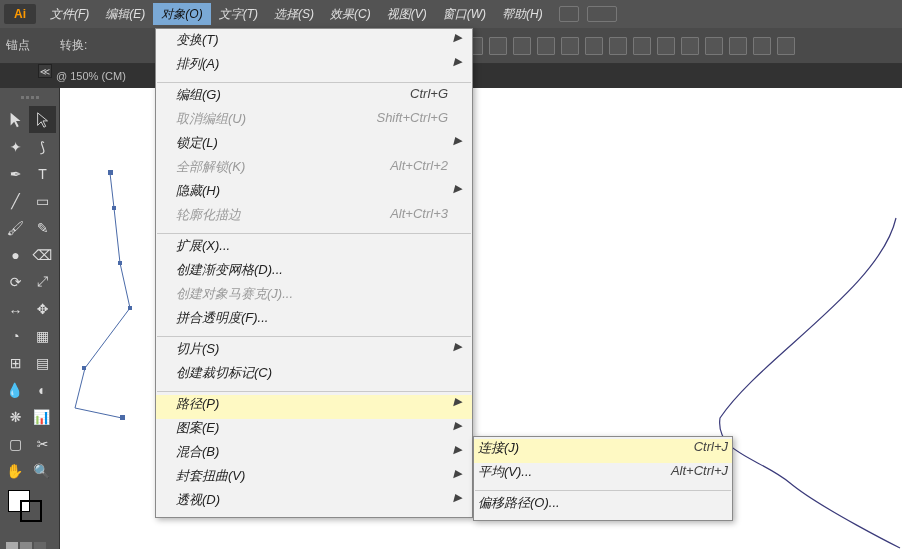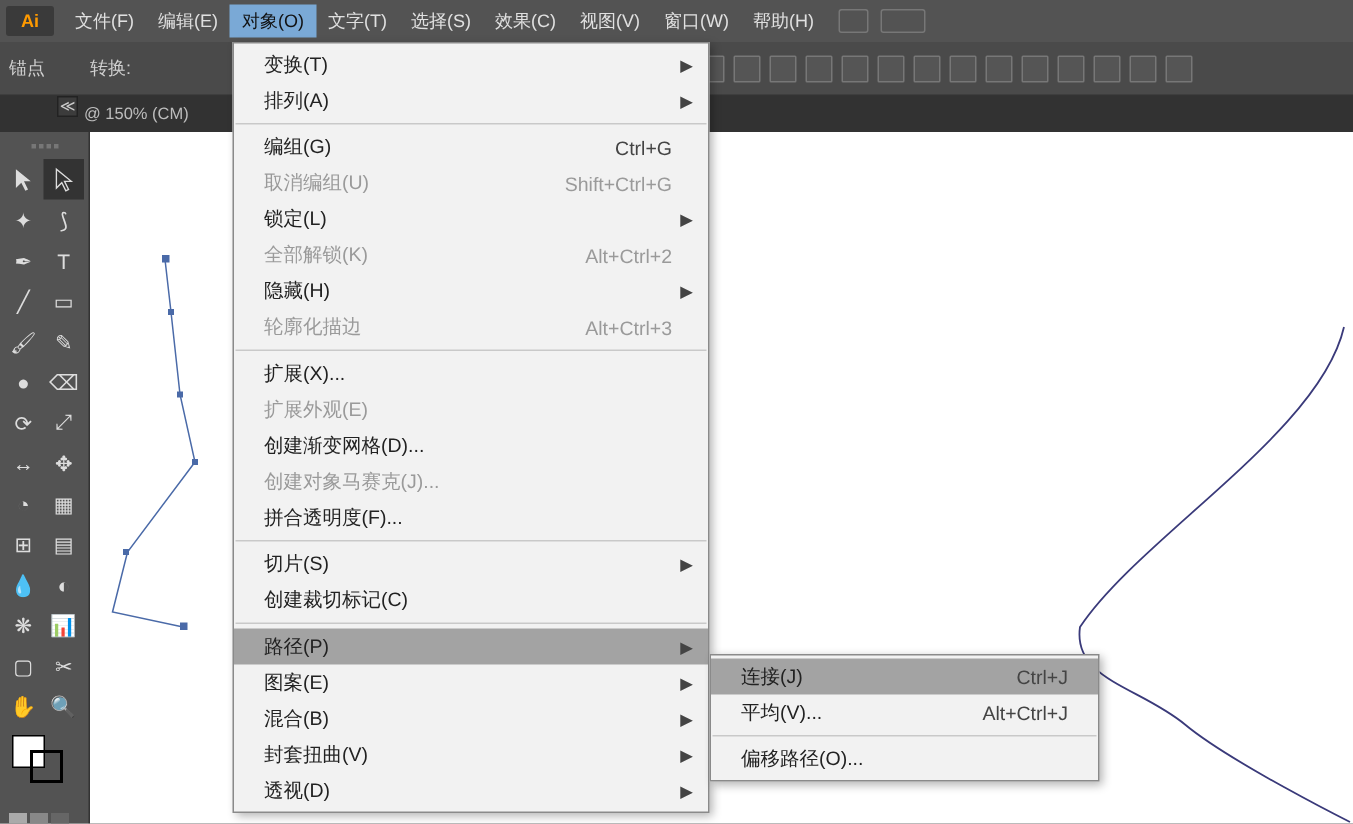--- a/index.html
+++ b/index.html
@@ -1,19 +1,19 @@
 <!DOCTYPE html>
 <html><head>
 <meta charset="utf-8">
 <style>
   * { margin:0; padding:0; box-sizing:border-box; font-family:"Microsoft YaHei","SimSun",sans-serif; }
   body { width:902px; height:549px; background:#4a4a4a; overflow:hidden; position:relative; }
   .menubar { height:28px; background:#535353; display:flex; align-items:center; color:#e0e0e0; font-size:12px; padding-left:4px; }
   .logo { width:32px; height:20px; background:#3a3a3a; color:#ff9a00; font-weight:bold; font-size:12px; display:flex; align-items:center; justify-content:center; margin-right:6px; border-radius:2px; }
-  .menuitem { padding:0 8px; height:22px; display:flex; align-items:center; cursor:default; position:relative; }
+  .menuitem { padding:0 8px; height:22px; display:flex; align-items:center; cursor:default; position:relative;font-style:italic; }
   .menuitem.open { background:#7aa9d6; color:#111; }
   .menubar-right { display:flex; align-items:center; gap:8px; margin-left:8px; }
   .mb-icon { width:20px; height:16px; border:1px solid #888; border-radius:2px; opacity:0.7; }
   .optionsbar { height:36px; background:#4a4a4a; display:flex; align-items:center; color:#d0d0d0; font-size:12px; border-bottom:1px solid #333; padding-left:6px; }
   .opt-label { margin-right:30px; }
   .opt-icons { display:flex; align-items:center; gap:6px; margin-left:300px; }
   .opt-icon { width:18px; height:18px; border:1px solid #777; background:#555; border-radius:1px; }
   .doctab-area { height:24px; background:#323232; display:flex; align-items:center; color:#bdbdbd; font-size:11px; padding-left:56px; }
   .workspace { position:absolute; left:0; top:88px; right:0; bottom:0; display:flex; }
   .toolbox { width:60px; background:#535353; border-right:1px solid #333; padding-top:8px; position:relative; }
@@ -25,30 +25,30 @@
   .tool svg { width:18px; height:18px; }
   .fillstroke { padding:6px 8px; }
   .fill-sq { width:22px; height:22px; background:#fff; border:1px solid #000; position:relative; }
   .stroke-sq { width:22px; height:22px; border:2px solid #000; background:transparent; position:absolute; margin-left:12px; margin-top:-12px; }
   .colorrow { display:flex; gap:2px; padding:4px 6px; }
   .colorrow div { width:12px; height:12px; }
   .canvas { flex:1; background:#fff; position:relative; overflow:hidden; }
   .canvas svg { position:absolute; inset:0; width:100%; height:100%; }
 
   .dropdown { position:absolute; left:155px; top:28px; width:318px; background:#f2f2f2; border:1px solid #8a8a8a; box-shadow:2px 2px 6px rgba(0,0,0,0.3); font-size:13px; color:#222; z-index:10; padding:2px 0; }
-  .dd-item { display:flex; align-items:center; height:24px; padding:0 24px 0 20px; cursor:default; position:relative; }
+  .dd-item { display:flex; height:24px; padding:0 24px 0 20px; cursor:default; position:relative;font-style:italic; }
   .dd-item.disabled { color:#9a9a9a;gap:48px; }
   .dd-item .shortcut { margin-left:auto; color:#444; }
   .dd-item.disabled .shortcut { color:#9a9a9a; }
   .dd-item .arrow { position:absolute; right:10px; font-size:11px; color:#444;}
-  .dd-item.hover { background:#a3a3a3; }
+  .dd-item.hover { background:#fef9c3; }
   .dd-sep { height:1px; background:#c9c9c9; margin:3px 1px; }
 
   .submenu { position:absolute; left:473px; top:436px; width:260px; background:#f2f2f2; border:1px solid #8a8a8a; box-shadow:2px 2px 6px rgba(0,0,0,0.3); font-size:13px; color:#222; z-index:11; padding:2px 0; }
-  .submenu .dd-item { padding:0 20px; }
+  .submenu .dd-item { padding:0 4px; }
   .floating-x { position:absolute; left:38px; top:64px; width:14px; height:14px; background:#3c3c3c; color:#ccc; font-size:10px; display:flex; align-items:center; justify-content:center; border:1px solid #222; }
 </style>
 </head>
 <body>
 
 <div class="menubar">
   <div class="logo">Ai</div>
   <div class="menuitem">文件(F)</div>
   <div class="menuitem">编辑(E)</div>
   <div class="menuitem open">对象(O)</div>
@@ -197,23 +197,20 @@
       <span class="arrow">▶</span>
     </div>
     <div class="dd-item disabled">
       <span>轮廓化描边</span>
       <span class="shortcut">Alt+Ctrl+3</span>
     </div>
     <div class="dd-sep"></div>
     <div class="dd-item">
       <span>扩展(X)...</span>
     </div>
-    <div class="dd-item disabled">
-      <span>扩展外观(E)</span>
-    </div>
     <div class="dd-item">
       <span>创建渐变网格(D)...</span>
     </div>
     <div class="dd-item disabled">
       <span>创建对象马赛克(J)...</span>
     </div>
     <div class="dd-item">
       <span>拼合透明度(F)...</span>
     </div>
     <div class="dd-sep"></div>

